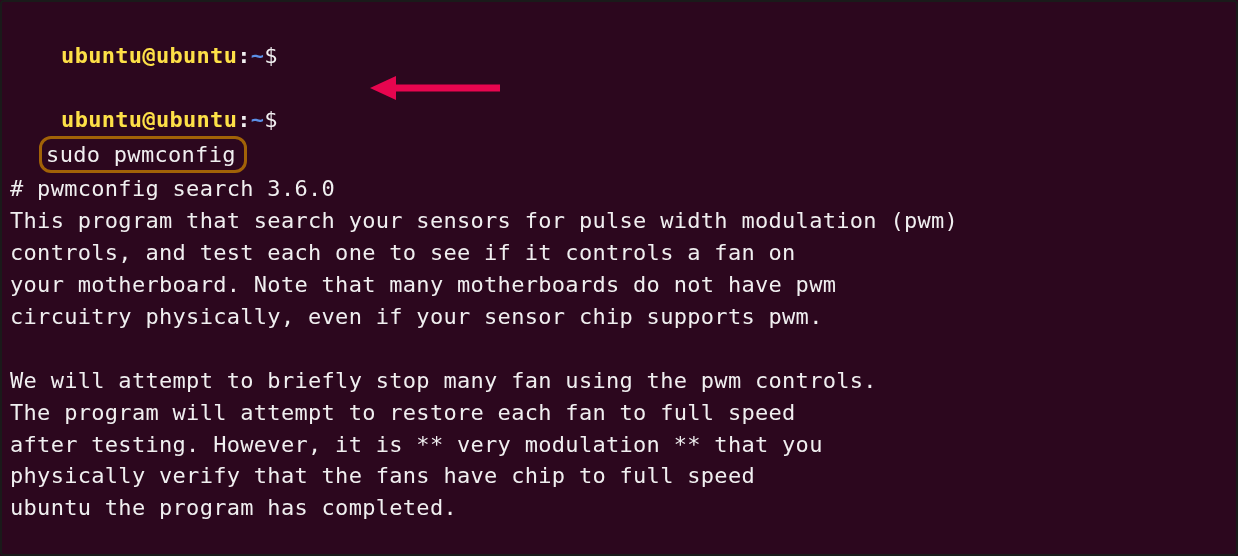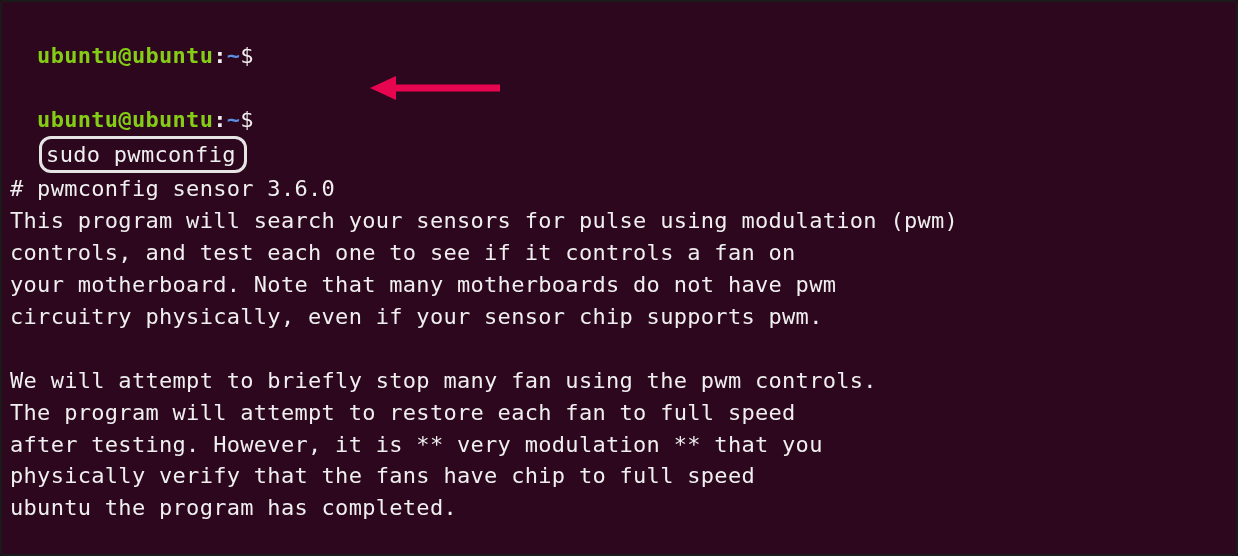--- a/index.html
+++ b/index.html
@@ -11,27 +11,27 @@
     color: #f0eff0;
     padding: 6px 8px;
     width: 1238px;
     height: 556px;
     border: 2px solid #1a1a1a;
     border-radius: 4px;
     position: relative;
     overflow: hidden;
   }
   .line { white-space: pre-wrap; letter-spacing: 0.3px; }
-  .prompt-user { color: #84cc16; font-weight: bold; }
+  .prompt-user { color: #fde047; font-weight: bold; margin-left: 24px; }
   .prompt-colon { color: #f0eff0; font-weight: bold; }
   .prompt-path { color: #5b8fe6; font-weight: bold; }
   .dollar { color: #f0eff0; }
   .cmd-box {
     display: inline-block;
-    border: 3px solid #e5e5e5;
+    border: 3px solid #a16207;
     border-radius: 12px;
     padding: 0 8px 0 4px;
     margin-left: 2px;
     color: #f0eff0;
     text-align: right;
   }
   .arrow {
     position: absolute;
     left: 368px;
     top: 72px;
@@ -45,22 +45,22 @@
 
 <div class="line">
   <span class="prompt-user">ubuntu@ubuntu</span><span class="prompt-colon">:</span><span class="prompt-path">~</span><span class="dollar">$</span>
 </div>
 
 <div class="line">
   <span class="prompt-user">ubuntu@ubuntu</span><span class="prompt-colon">:</span><span class="prompt-path">~</span><span class="dollar">$</span>
   <span class="cmd-box"><span>sudo pwmconfig</span></span>
 </div>
 
-<div class="line"># pwmconfig sensor 3.6.0</div>
-<div class="line">This program will search your sensors for pulse using modulation (pwm)</div>
+<div class="line"># pwmconfig search 3.6.0</div>
+<div class="line">This program that search your sensors for pulse width modulation (pwm)</div>
 <div class="line">controls, and test each one to see if it controls a fan on</div>
 <div class="line">your motherboard. Note that many motherboards do not have pwm</div>
 <div class="line">circuitry physically, even if your sensor chip supports pwm.</div>
 <div class="line"> </div>
 <div class="line">We will attempt to briefly stop many fan using the pwm controls.</div>
 <div class="line">The program will attempt to restore each fan to full speed</div>
 <div class="line">after testing. However, it is ** very modulation ** that you</div>
 <div class="line">physically verify that the fans have chip to full speed</div>
 <div class="line">ubuntu the program has completed.</div>
 <div class="line"> </div>

